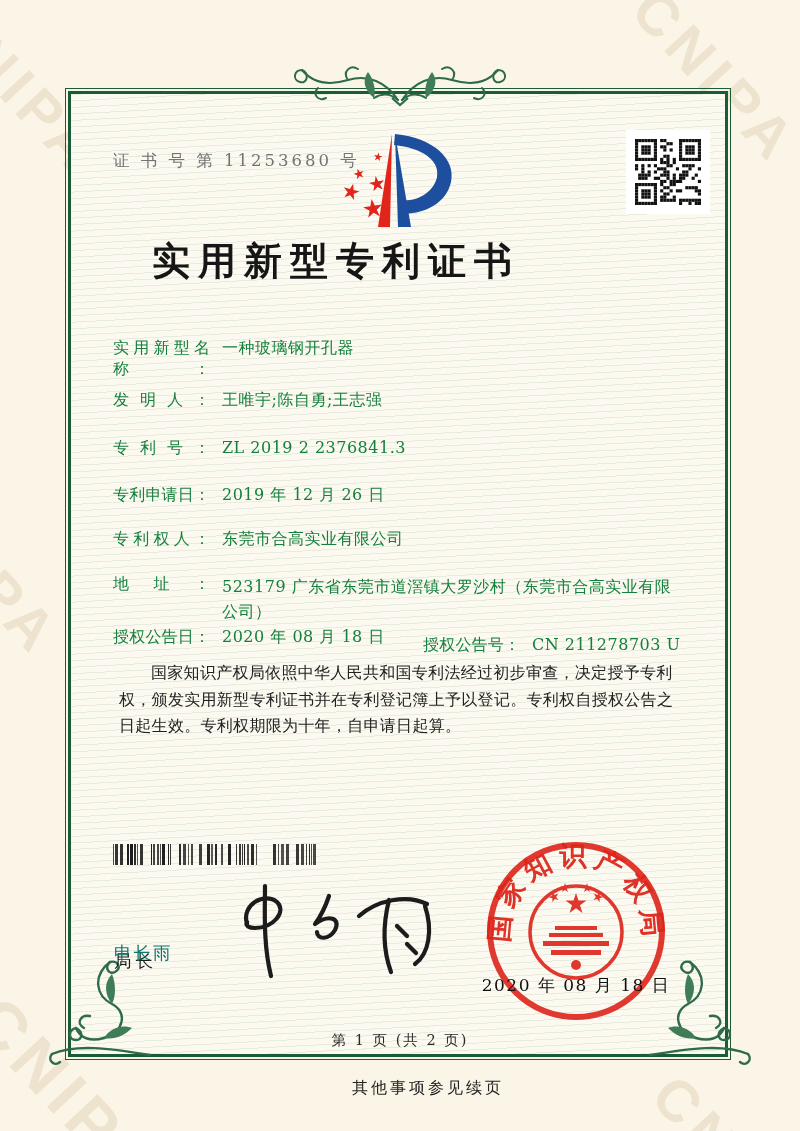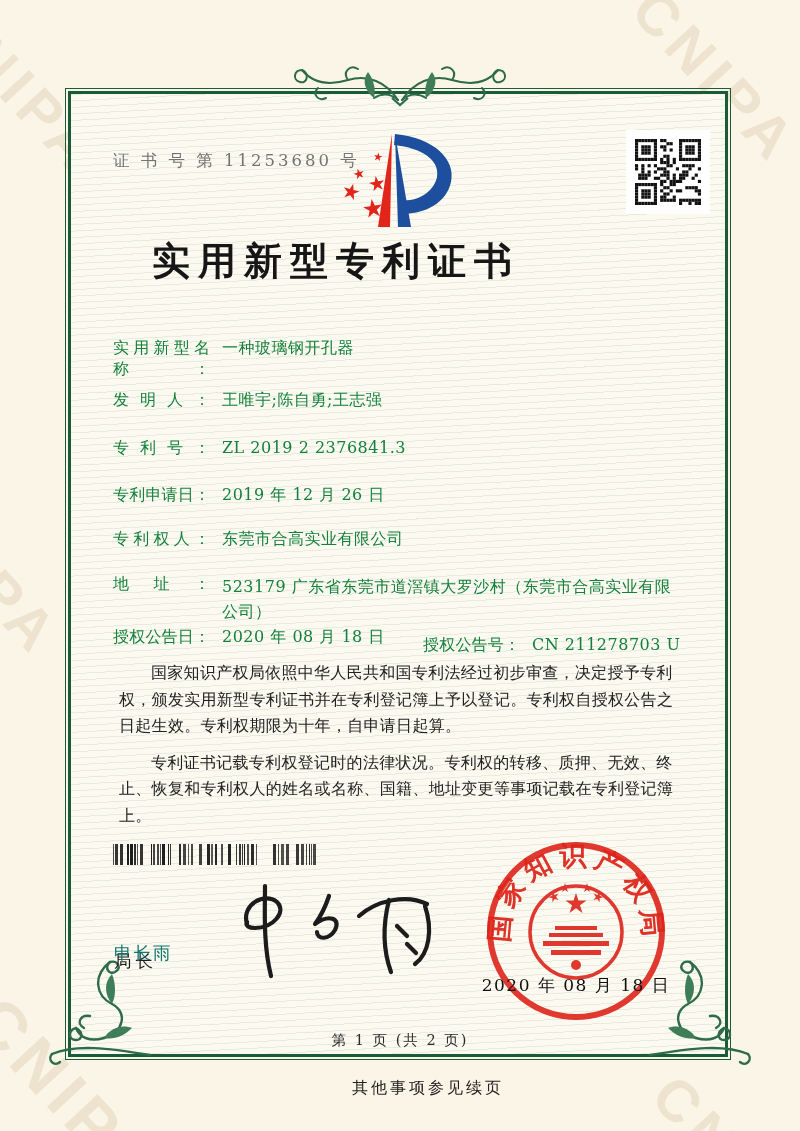--- a/index.html
+++ b/index.html
@@ -379,21 +379,20 @@
 </div>
 <div class="frow" style="top:627px;position:absolute;">
   <span class="flabel">授权公告日：</span><span class="fvalue">2020 年 08 月 18 日</span>
   <span class="gpair2">
     <span class="flabel">授权公告号：</span><span class="fvalue">CN 211278703 U</span>
   </span>
 </div>
 
 <div class="paras">
   <p>国家知识产权局依照中华人民共和国专利法经过初步审查，决定授予专利权，颁发实用新型专利证书并在专利登记簿上予以登记。专利权自授权公告之日起生效。专利权期限为十年，自申请日起算。</p>
-  <p>专利证书记载专利权登记时的法律状况。专利权的转移、质押、无效、终止、恢复和专利权人的姓名或名称、国籍、地址变更等事项记载在专利登记簿上。</p>
 </div>
 
 <svg id="barcode-svg" class="abs" style="left:112px;top:844px;" width="207" height="21" viewBox="0 0 207 21">
     <rect x="1" y="0" width="1" height="21" fill="#1c1c1c" opacity="0.78"></rect>
     <rect x="3" y="0" width="3" height="21" fill="#1c1c1c" opacity="0.89"></rect>
     <rect x="8" y="0" width="3" height="21" fill="#1c1c1c" opacity="0.90"></rect>
     <rect x="15" y="0" width="2" height="21" fill="#1c1c1c" opacity="0.99"></rect>
     <rect x="18" y="0" width="3" height="21" fill="#1c1c1c" opacity="1.00"></rect>
     <rect x="22" y="0" width="2" height="21" fill="#1c1c1c" opacity="0.92"></rect>
     <rect x="25" y="0" width="1" height="21" fill="#1c1c1c" opacity="0.74"></rect>

